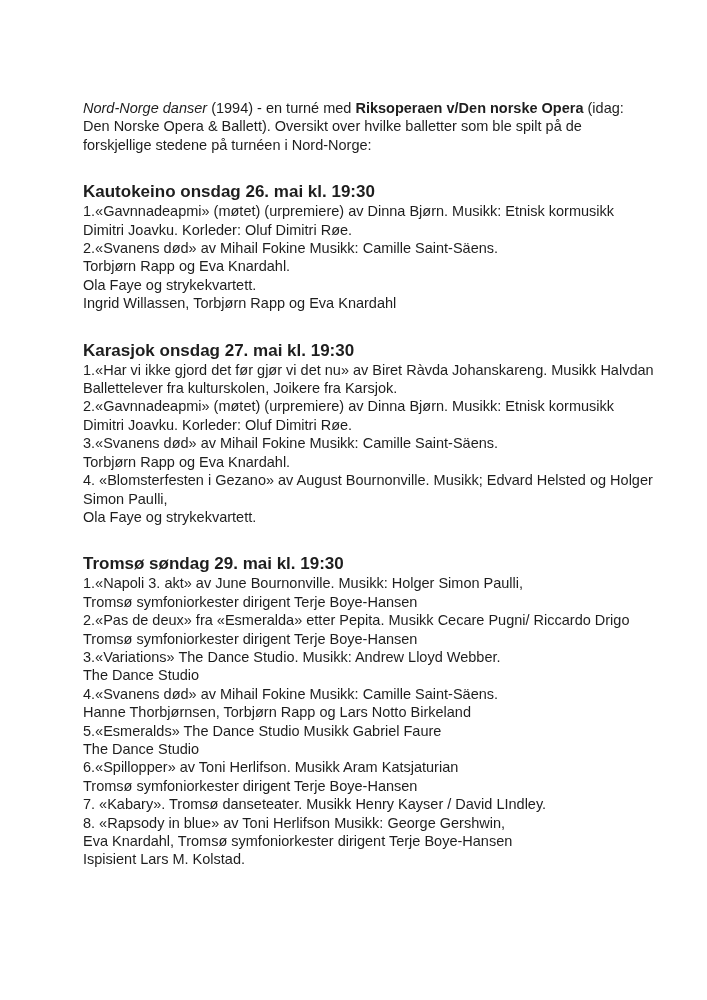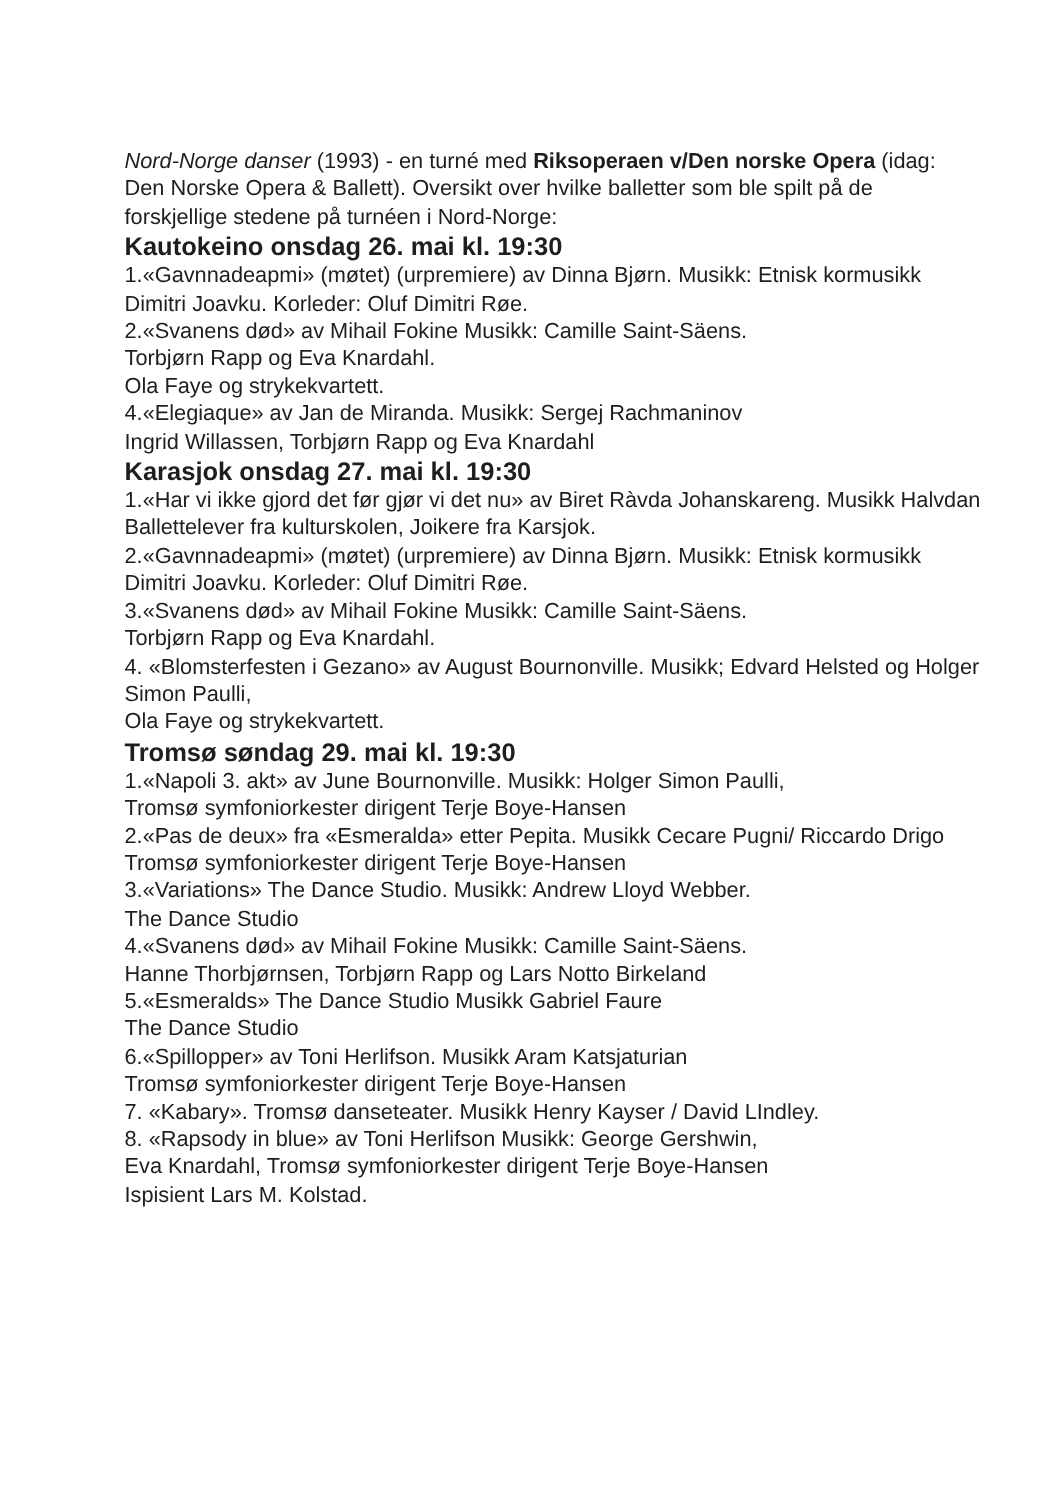--- a/index.html
+++ b/index.html
@@ -26,49 +26,48 @@
     line-height: 18.4px;
   }
   .line {
     white-space: pre;
     font-size: 14.5px;
     line-height: 18.4px;
   }
   .seg { white-space: pre; }
   .bold-italic { font-weight: 400; font-style: italic; }
   .bold { font-weight: 700; }
-  .section { }
+  .section { margin-top: 27px; }
   .section-heading {
     font-size: 17px;
     line-height: 21px;
     font-weight: 700;
     white-space: pre;
     margin: 0;
   }
 </style>
 </head>
 <body>
 
 <div class="page">
 
   <div class="intro">
-    <div class="line"><span class="seg bold-italic">Nord-Norge danser</span><span class="seg"> (1993) - en turné med </span><span class="seg bold">Riksoperaen v/Den norske Opera</span><span class="seg"> (idag:</span></div>
+    <div class="line"><span class="seg bold-italic">Nord-Norge danser</span><span class="seg"> (1994) - en turné med </span><span class="seg bold">Riksoperaen v/Den norske Opera</span><span class="seg"> (idag:</span></div>
     <div class="line">Den Norske Opera &amp; Ballett). Oversikt over hvilke balletter som ble spilt på de</div>
     <div class="line">forskjellige stedene på turnéen i Nord-Norge:</div>
   </div>
 
   <div id="sections">
       <div class="section">
         <div class="section-heading">Kautokeino onsdag 26. mai kl. 19:30</div>
         <div class="line">1.«Gavnnadeapmi» (møtet) (urpremiere) av Dinna Bjørn. Musikk: Etnisk kormusikk</div>
         <div class="line">Dimitri Joavku. Korleder: Oluf Dimitri Røe.</div>
         <div class="line">2.«Svanens død» av Mihail Fokine Musikk: Camille Saint-Säens.</div>
         <div class="line">Torbjørn Rapp og Eva Knardahl.</div>
         <div class="line">Ola Faye og strykekvartett.</div>
-        <div class="line">4.«Elegiaque» av Jan de Miranda. Musikk: Sergej Rachmaninov</div>
         <div class="line">Ingrid Willassen, Torbjørn Rapp og Eva Knardahl</div>
       </div>
       <div class="section">
         <div class="section-heading">Karasjok onsdag 27. mai kl. 19:30</div>
         <div class="line">1.«Har vi ikke gjord det før gjør vi det nu» av Biret Ràvda Johanskareng. Musikk Halvdan</div>
         <div class="line">Ballettelever fra kulturskolen, Joikere fra Karsjok.</div>
         <div class="line">2.«Gavnnadeapmi» (møtet) (urpremiere) av Dinna Bjørn. Musikk: Etnisk kormusikk</div>
         <div class="line">Dimitri Joavku. Korleder: Oluf Dimitri Røe.</div>
         <div class="line">3.«Svanens død» av Mihail Fokine Musikk: Camille Saint-Säens.</div>
         <div class="line">Torbjørn Rapp og Eva Knardahl.</div>

